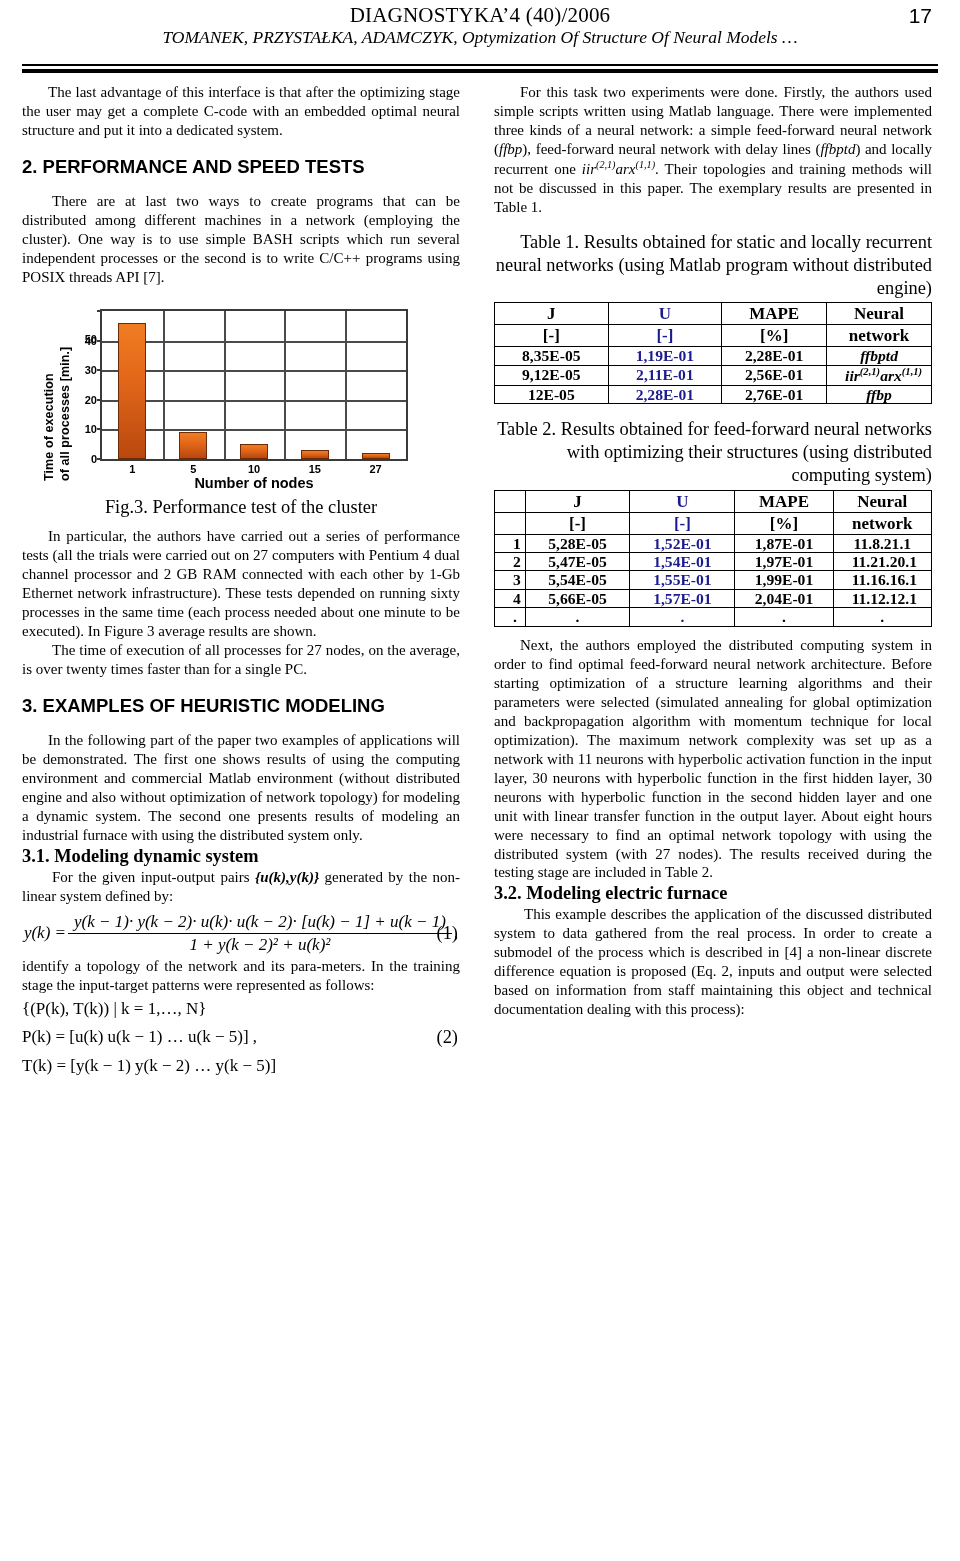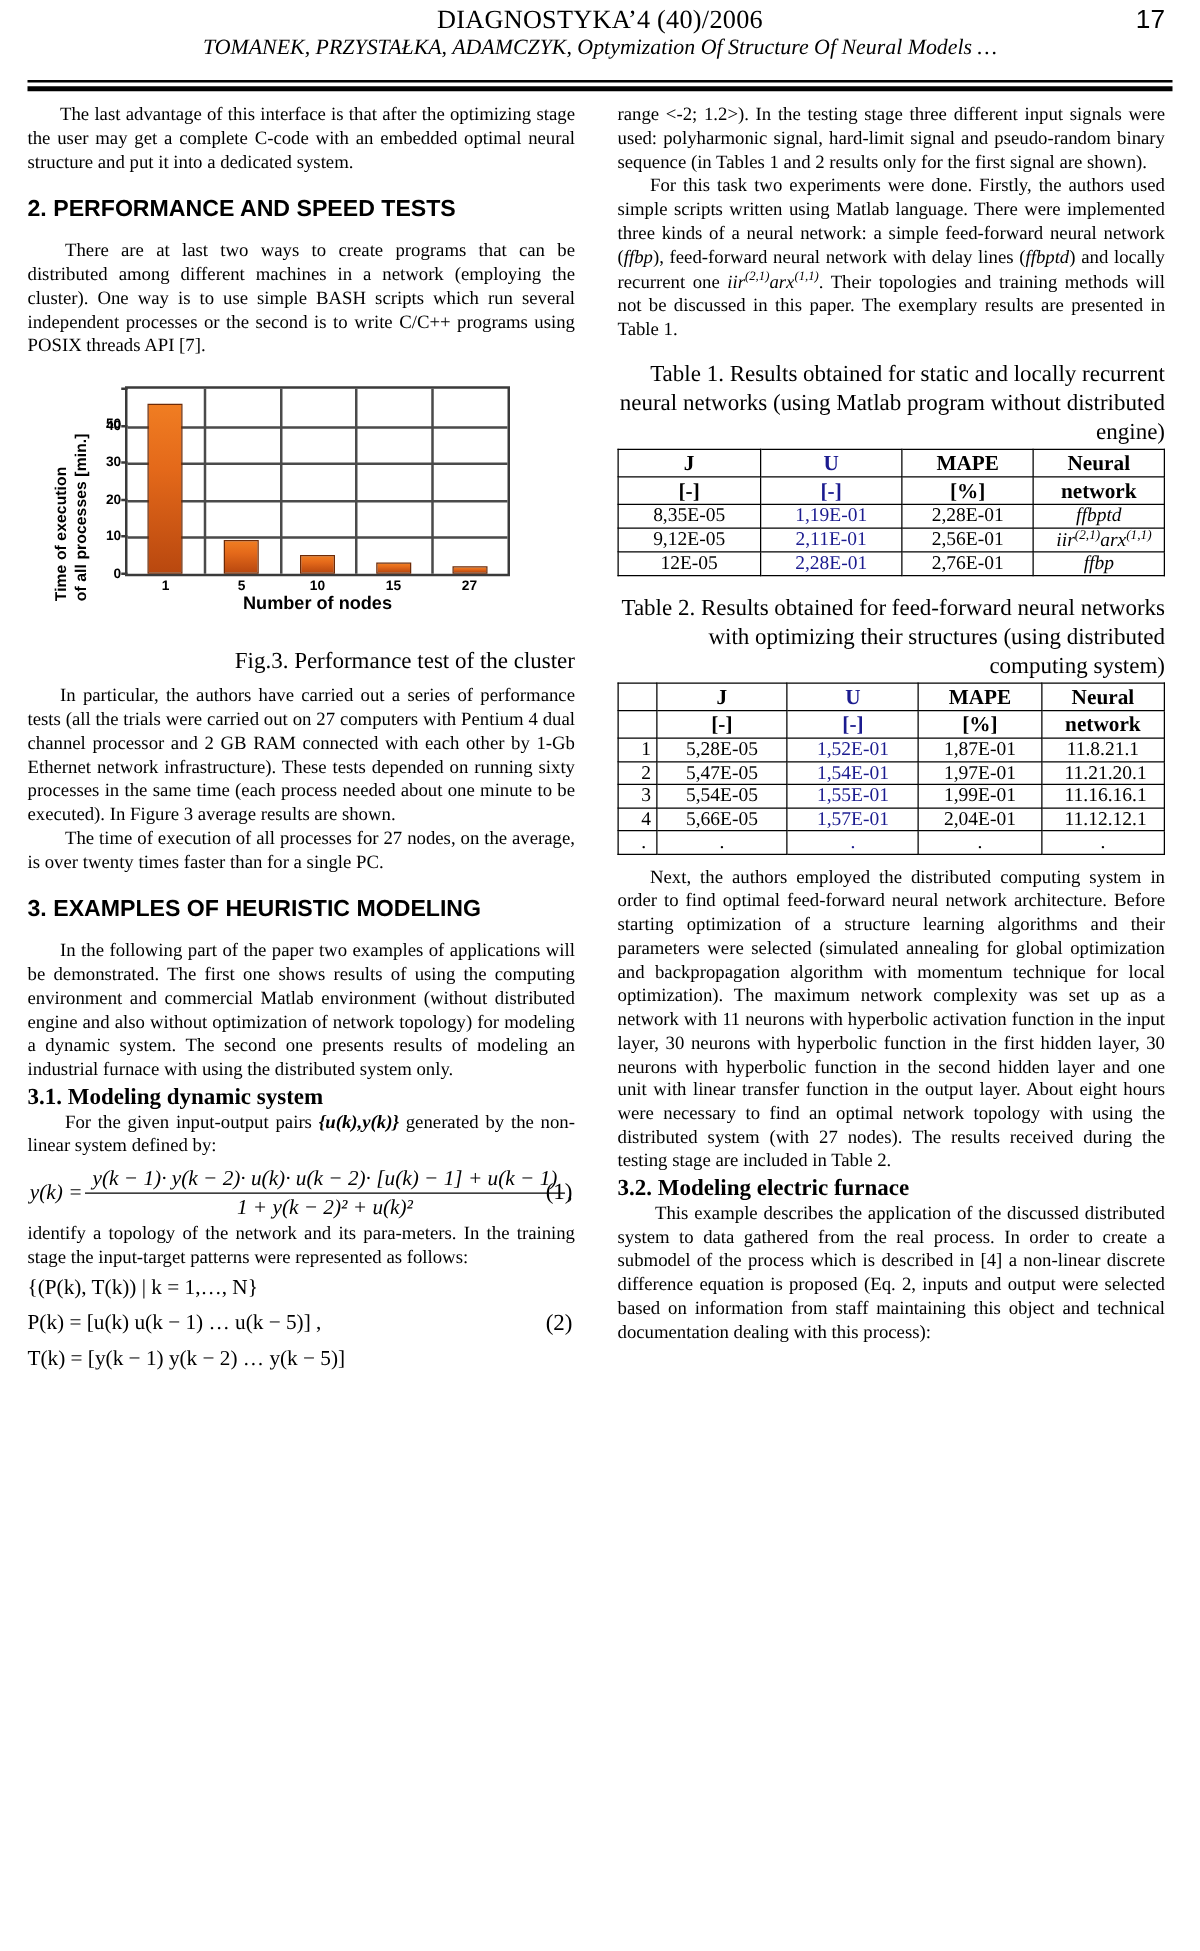--- a/index.html
+++ b/index.html
@@ -191,44 +191,44 @@
     position: absolute;
     left: 72px;
     width: 308px;
     top: 174px;
     text-align: center;
     font-size: 14.5px;
     font-weight: bold;
     font-family: "Liberation Sans", sans-serif;
   }
   .figcaption {
-    text-align: right;
+    text-align: center;
     font-size: 18.4px;
-    margin-top: 21px;
+    margin-top: 0;
   }
 
   
   .table-caption {
     font-size: 18.4px;
     text-align: right;
     line-height: 1.26;
     margin-bottom: 2px;
   }
   table.data {
     border-collapse: collapse;
     width: 100%;
     font-size: 15.6px;
     table-layout: fixed;
   }
   table.data td, table.data th {
     border: 1.6px solid #000;
     text-align: center;
     padding: 0px 18px;
     line-height: 1.12;
-    font-weight: normal;
+    font-weight: bold;
   }
   table.data th {
     font-weight: bold;
     font-size: 17px;
     padding: 1px 2px;
   }
   .u-col { color: #1b1b8f; font-weight: bold; }
   .net-ital { font-style: italic; font-family: "Liberation Serif", serif; }
   sup { font-size: 0.68em; font-style: italic; }
 
@@ -378,21 +378,20 @@
           <span class="eq-num">(2)</span>
         </div>
         <div class="line">T(k) = [y(k − 1)    y(k − 2)   …   y(k − 5)]</div>
       </div>
 
 
     </div>
 
     <div class="col">
 
-      <p>range &lt;-2; 1.2&gt;). In the testing stage three different input signals were used: polyharmonic signal, hard-limit signal and pseudo-random binary sequence (in Tables 1 and 2 results only for the first signal are shown).</p>
 
       <p class="indent"><span>For this task two experiments were done. Firstly, the authors used simple scripts written using Matlab language. There were implemented three kinds of a neural network: a simple feed-forward neural network (</span><i>ffbp</i><span>), feed-forward neural network with delay lines (</span><i>ffbptd</i><span>) and locally recurrent one </span><i>iir</i><sup>(2,1)</sup><i>arx</i><sup>(1,1)</sup><span>. Their topologies and training methods will not be discussed in this paper. The exemplary results are presented in Table 1.</span></p>
 
       <div class="spacer-md"></div>
 
       <div>
         <div class="table-caption">Table 1. Results obtained for static and locally recurrent neural networks (using Matlab  program without distributed engine)</div>
         <table class="data">
           <colgroup>
               <col style="width:26%">

